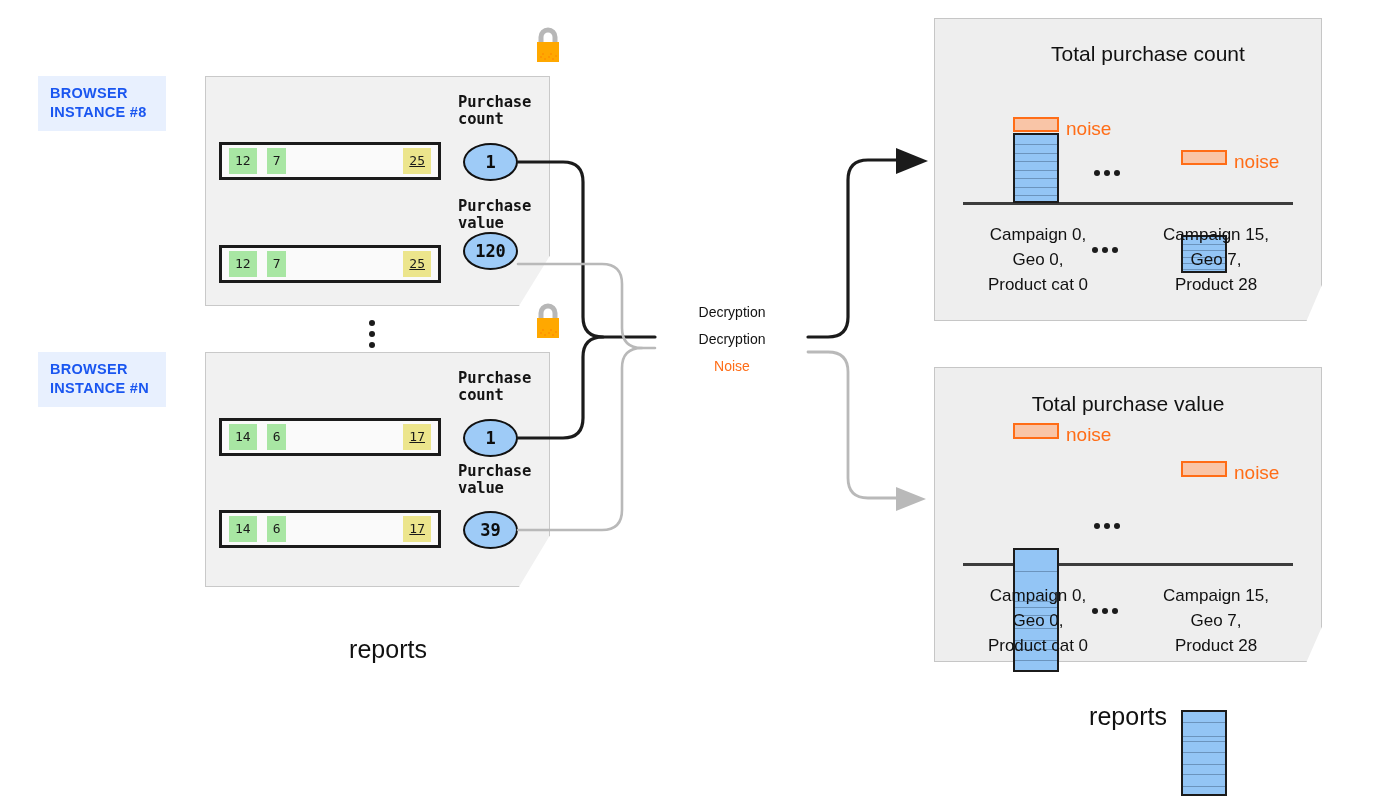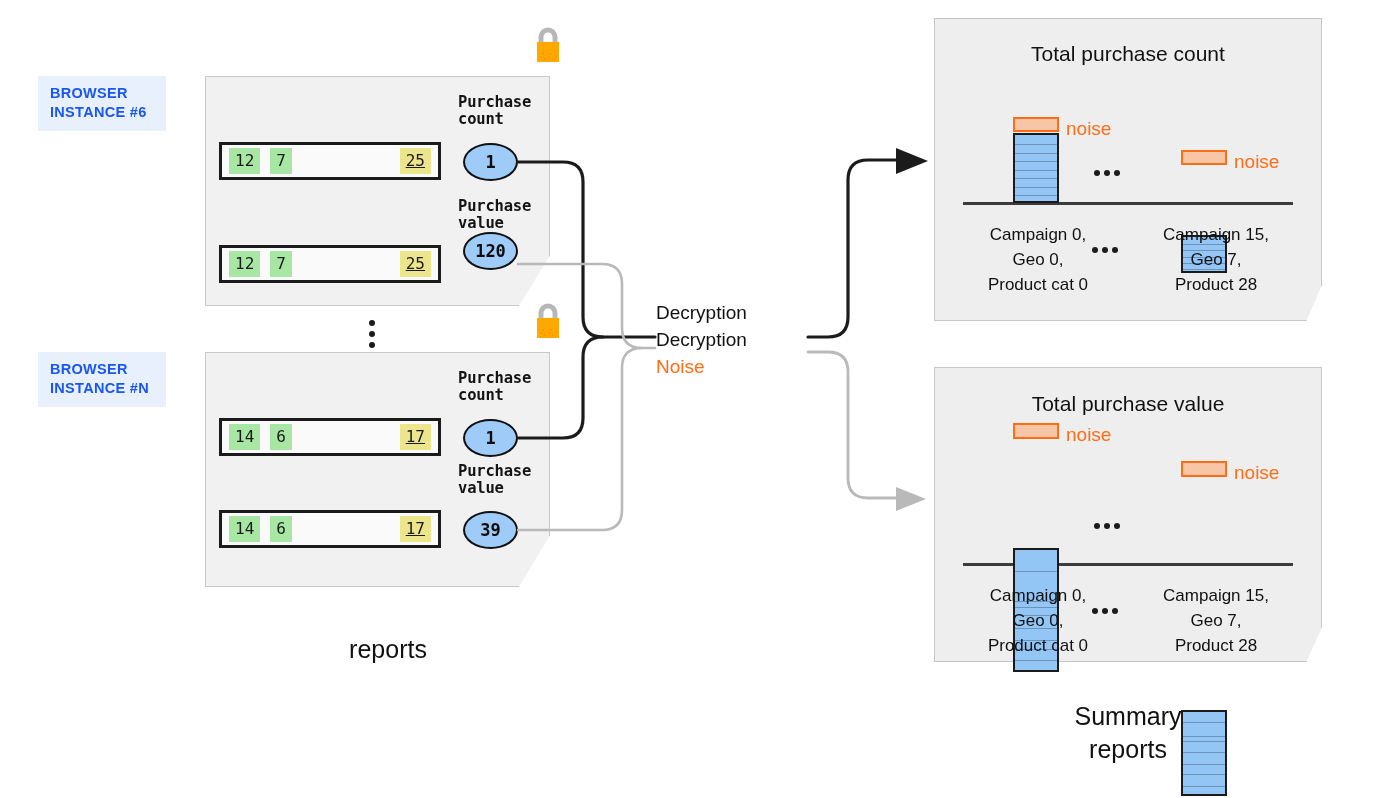--- a/index.html
+++ b/index.html
@@ -13,21 +13,21 @@
               width:128px;box-sizing:border-box;}
 
   
   .panel{background:#f1f1f1;border:1px solid #c9c9c9;box-sizing:border-box;
          clip-path:polygon(0 0,100% 0,100% 78%,91% 100%,0 100%);}
 
   
   .row-box{background:#fafafa;border:3px solid #1b1b1b;box-sizing:border-box;
            display:flex;align-items:center;padding:0 7px;}
   .cell{font-family:"DejaVu Sans Mono","Liberation Mono",monospace;
-        font-size:16px;line-height:26px;height:26px;display:flex;align-items:center;
+        font-size:13px;line-height:26px;height:26px;display:flex;align-items:center;
         padding:0 6px;box-sizing:border-box;}
   .cell-green{background:#a8e6a3;}
   .cell-yellow{background:#ece58c;text-decoration:underline;}
   .spacer{flex:1;}
 
   
   .metric-label{font-family:"DejaVu Sans Mono","Liberation Mono",monospace;
                 font-size:15.5px;font-weight:bold;line-height:17px;color:#141414;
                 letter-spacing:-.2px;}
   .circle{background:#9ecbf7;border:2.5px solid #111;border-radius:50%;
@@ -36,21 +36,21 @@
           font-size:17px;font-weight:bold;color:#0d0d0d;box-sizing:border-box;}
 
   
   .lock{width:34px;height:44px;}
 
   
   .vdots{display:flex;flex-direction:column;gap:5px;align-items:center;}
   .vdots i{width:6px;height:6px;background:#1b1b1b;border-radius:50%;display:block;}
 
   
-  .center-text{font-size:19px;line-height:27px;color:#111;}
+  .center-text{text-align:center;font-size:14px;line-height:27px;color:#111;}
   .center-text .noise{color:#ff6d17;}
 
   
   .sum-panel{background:#eeeeee;border:1px solid #c6c6c6;box-sizing:border-box;
              clip-path:polygon(0 0,100% 0,100% 88%,96% 100%,0 100%);}
   .sum-title{text-align:center;font-size:21px;color:#111;}
   .axis{background:#3c3c3c;height:2.5px;}
   .bar{border:2.5px solid #1b1b1b;background:#93c5f5;box-sizing:border-box;
        position:relative;overflow:hidden;}
   .seg{position:absolute;left:0;right:0;border-top:1px solid #6b94bd;}
@@ -61,21 +61,21 @@
   .cat-lbl{text-align:center;font-size:17px;line-height:25px;color:#111;}
 
   .caption{text-align:center;font-size:25px;line-height:33px;color:#111;}
   svg{display:block;overflow:visible;}
 </style>
 </head>
 <body>
 
 <div class="abs inst-badge" style="left:38px;top:76px;">
   <div>BROWSER</div>
-  <div>INSTANCE #6</div>
+  <div>INSTANCE #8</div>
 </div>
 
 <div class="abs panel" style="left:205px;top:76px;width:345px;height:230px;"></div>
 
 <div class="abs lock" style="left:531px;top:24px;">
   <svg width="34" height="44" viewBox="0 0 34 44">
     <path d="M10 20 V13 a7 7 0 0 1 14 0 V20" fill="none" stroke="#b7b7b7" stroke-width="5"></path>
     <rect x="6" y="18" width="22" height="20" fill="#ffa800"></rect>
     <g fill="#ff8c00" opacity=".85">
       <circle cx="10" cy="33" r="1"></circle>
@@ -192,21 +192,21 @@
   <div>Decryption</div>
   <div class="noise">Noise</div>
 </div>
 
 <div class="abs caption" style="left:248px;top:633px;width:280px;">
   <div>reports</div>
 </div>
 
 <div class="abs sum-panel" style="left:934px;top:18px;width:388px;height:303px;"></div>
 
-<div class="abs sum-title" style="left:934px;top:42px;width:388px;">Total purchase count</div>
+<div class="abs sum-title" style="left:934px;top:42px;width:388px;padding-left:20px;">Total purchase count</div>
 
 <div class="abs axis" style="left:963px;top:202px;width:330px;"></div>
 
 <div class="abs noise-cap" style="left:1013px;top:117px;width:46px;height:15px;"></div>
 <div class="abs noise-lbl" style="left:1066px;top:119px;">noise</div>
 <div class="abs bar" style="left:1013px;top:133px;width:46px;height:70px;">
   <div class="seg" style="top:9px"></div>
     <div class="seg" style="top:18px"></div>
   <div class="seg" style="top:26px"></div>
     <div class="seg" style="top:35px"></div>
@@ -294,15 +294,14 @@
     <i></i>
     <i></i>
 </div>
 <div class="abs cat-lbl" style="left:1136px;top:583px;width:160px;">
   <div>Campaign 15,</div>
   <div>Geo 7,</div>
   <div>Product 28</div>
 </div>
 
 <div class="abs caption" style="left:988px;top:700px;width:280px;">
-  <div>Summary</div>
   <div>reports</div>
 </div>
 
 </body></html>

